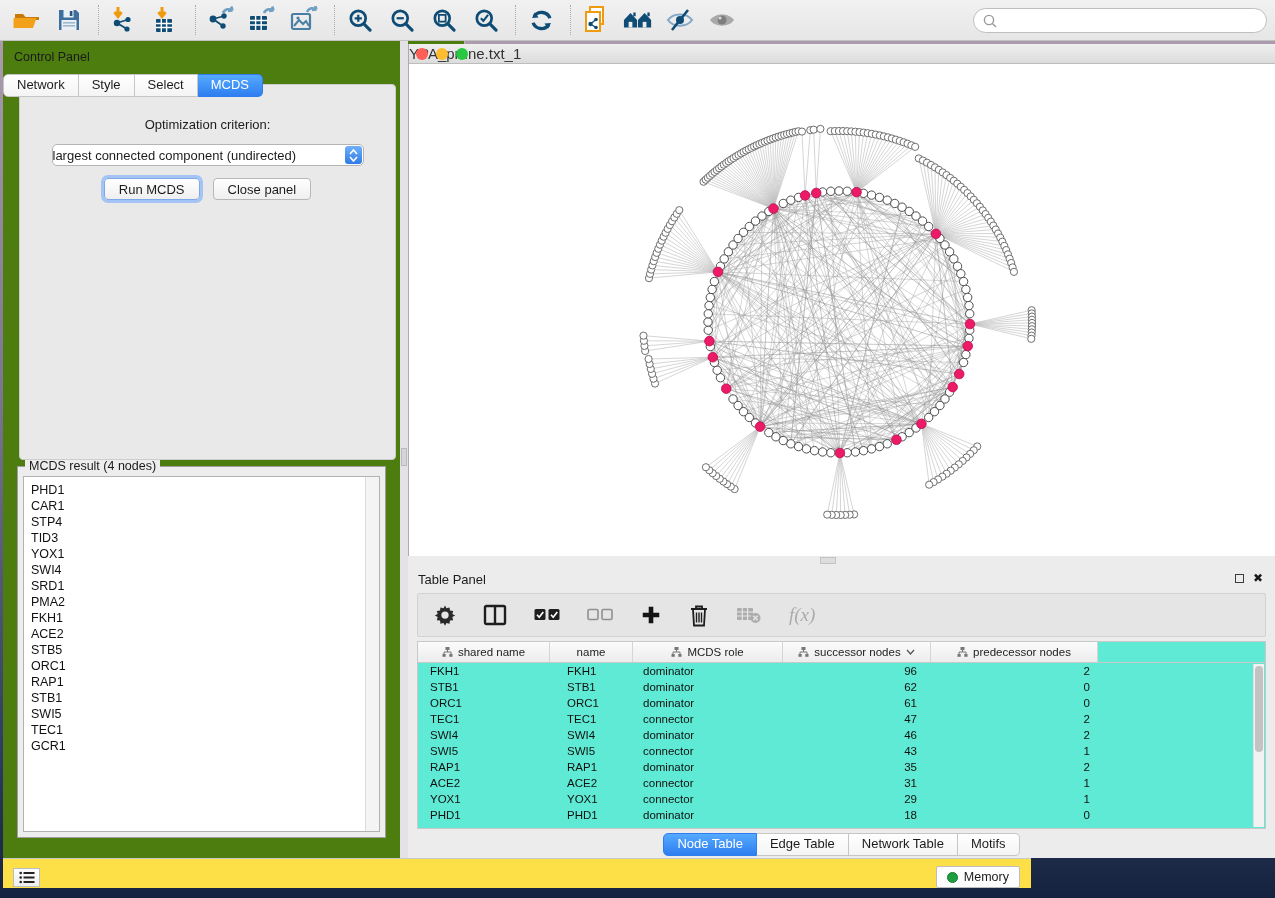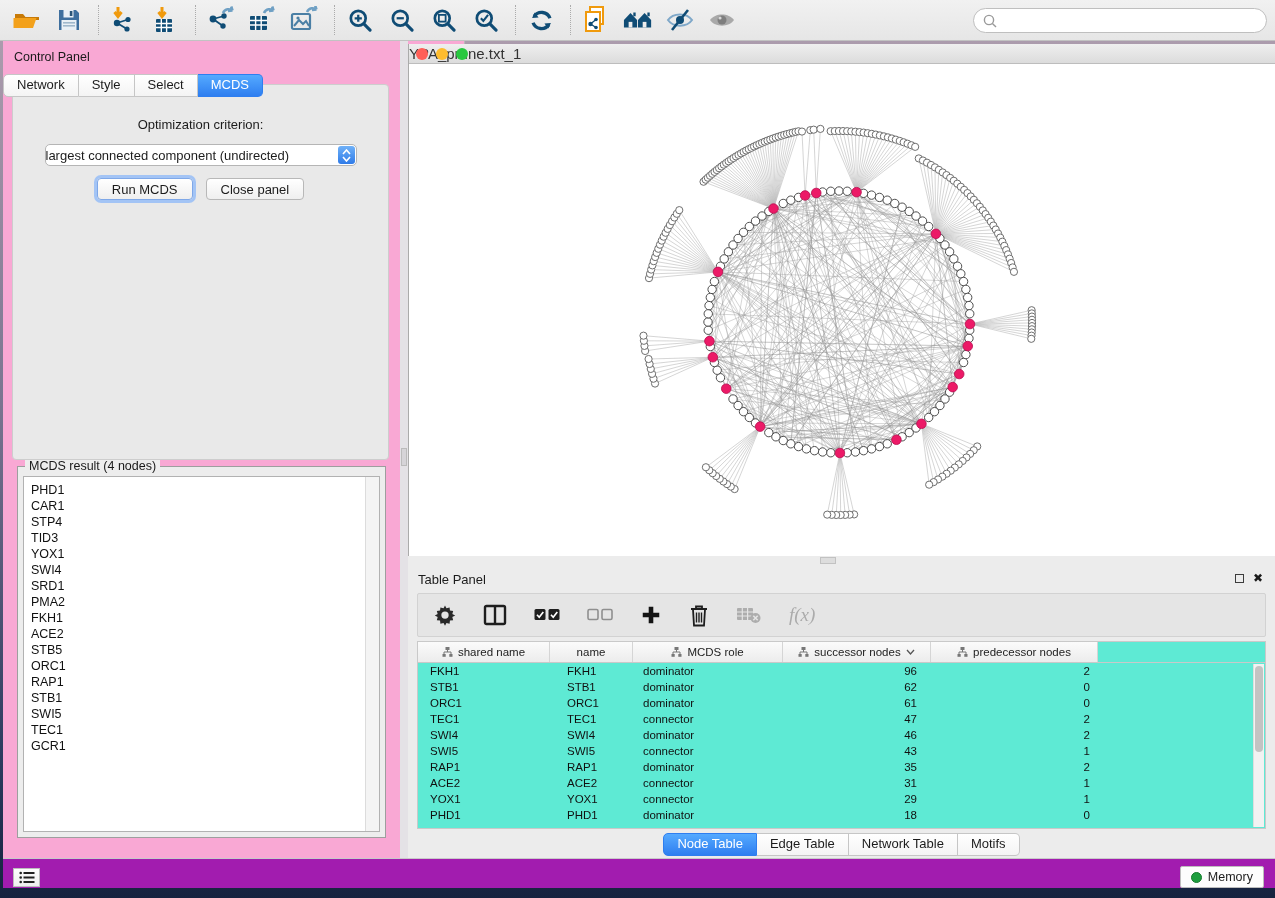--- a/index.html
+++ b/index.html
@@ -20,38 +20,38 @@
   .tb-sep { width:1px; height:30px; border-left:1px dotted #ABABAB; margin:0 10px 0 2px; }
   #search-wrap {
     position:absolute; right:8px; top:8px; width:294px; height:25px;
     background:#fff; border:1px solid #BFBFBF; border-radius:13px;
     display:flex; align-items:center; padding-left:8px;
   }
   #search-wrap input { border:none; outline:none; flex:1; height:20px; font-size:13px; background:transparent; }
   
   #control-panel {
     position:absolute; left:3px; top:41px; width:462px; height:817px;
-    background:#f9a8d4; border-right:1px solid #B9B9B9;
+    background:#4d7c0f; border-right:1px solid #B9B9B9;
   }
   #cp-header { position:relative; height:30px; }
   #cp-title { position:absolute; left:11px; top:9px; font-size:12.5px; color:#1a1a1a; }
   .win-icons { position:absolute; right:12px; top:7px; display:flex; gap:9px; align-items:center; }
   .float-box { width:9px; height:9px; border:1.5px solid #3c3c3c; display:inline-block; }
   .close-x { font-size:12px; font-weight:bold; color:#1a1a1a; line-height:11px; }
   #cp-tabs { position:absolute; left:0; top:33px; width:397px; display:flex; justify-content:flex-start; z-index:3; }
   .seg { display:flex; }
   .seg .tab {
     background:linear-gradient(#FFFFFF,#F4F4F4); border:1px solid #C6C6C6; border-left:none;
     padding:2px 13px 3px; font-size:13px; color:#1c1c1c; cursor:default; line-height:16px;
   }
   .seg .tab:first-child { border-left:1px solid #C6C6C6; border-radius:5px 0 0 5px; }
   .seg .tab:last-child { border-radius:0 5px 5px 0; }
   .seg .tab.active { background:linear-gradient(#55AAFF,#2E7EF0); color:#fff; border-color:#2E7EF0; }
   #cp-box {
-    position:absolute; left:9px; top:43px; width:377px; height:376px;
+    position:absolute; left:16px; top:43px; width:377px; height:376px;
     background:#E9E9E9; border:1px solid #CDCDCD; border-radius:4px; z-index:1;
   }
   #opt-label { text-align:center; margin-top:32px; font-size:13px; }
   #criterion-row { display:flex; justify-content:center; margin-top:12px; }
   #criterion-select {
     width:312px; height:22px; background:#fff; border:1px solid #B5B5B5; border-radius:5px;
     display:flex; align-items:center; position:relative; cursor:default;
   }
   #criterion-value { flex:1; text-align:left; font-size:13px; padding-right:14px; }
   #criterion-stepper {
@@ -122,22 +122,22 @@
   .td { font-size:11.5px; color:#111; line-height:16px; white-space:nowrap; overflow:hidden; }
   .td.num { text-align:right; }
   #tbl-scroll {
     position:absolute; right:1px; top:22px; bottom:1px; width:11px;
     background:#F2F2F2; border-left:1px solid #DEDEDE;
   }
   #tbl-thumb { position:absolute; left:1px; top:2px; width:8px; height:86px; background:#C3C3C3; border-radius:4px; }
   #tp-tabs { position:absolute; left:0; top:267px; width:867px; display:flex; justify-content:center; }
   
   #status-bar {
-    position:absolute; left:3px; top:858px; width:1272px; height:30px;
-    background:#a21caf; border-top:1px solid #C9C9C9;
+    position:absolute; left:3px; top:858px; width:1028px; height:30px;
+    background:#fde047; border-top:1px solid #C9C9C9;
   }
   #status-menu-btn {
     position:absolute; left:10px; top:9px; width:27px; height:19px;
     background:linear-gradient(#FDFDFD,#EFEFEF); border:1px solid #BDBDBD;
     display:flex; align-items:center; justify-content:center; cursor:default;
   }
   #memory-btn {
     position:absolute; right:11px; top:7px; height:22px; padding:0 10px;
     background:#FDFDFD; border:1px solid #BDBDBD; border-radius:2px;
     display:flex; align-items:center; gap:6px; font-size:12.5px; cursor:default;

